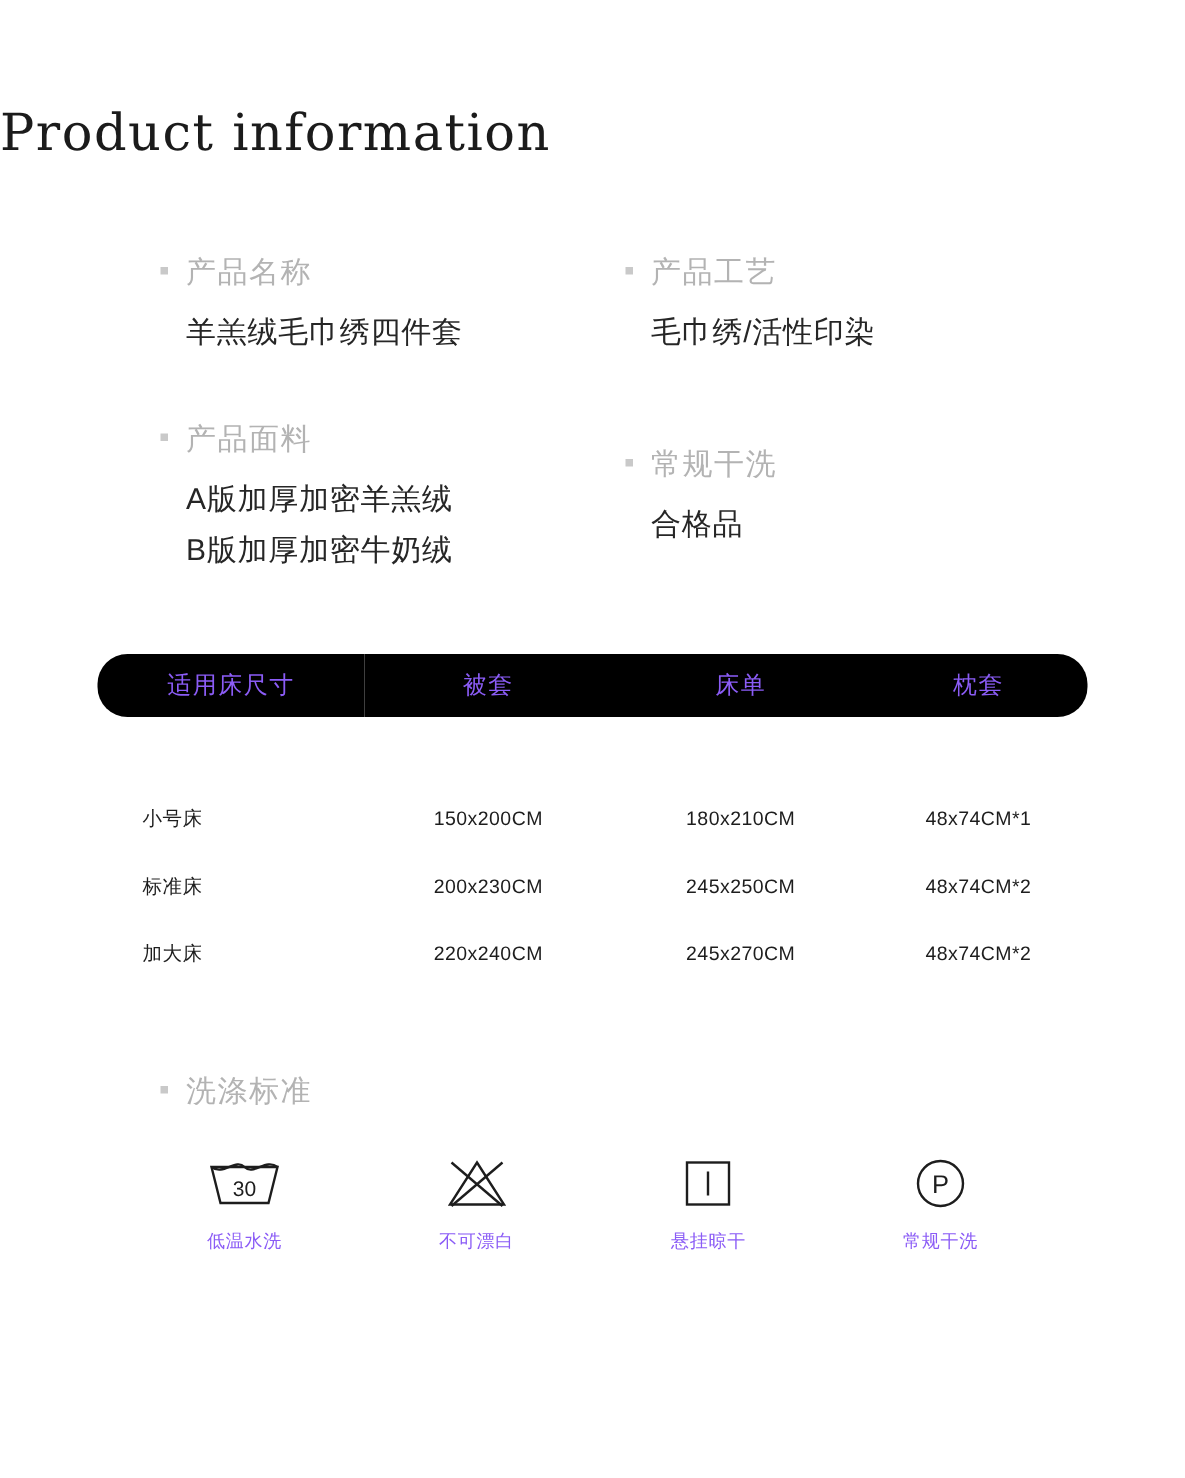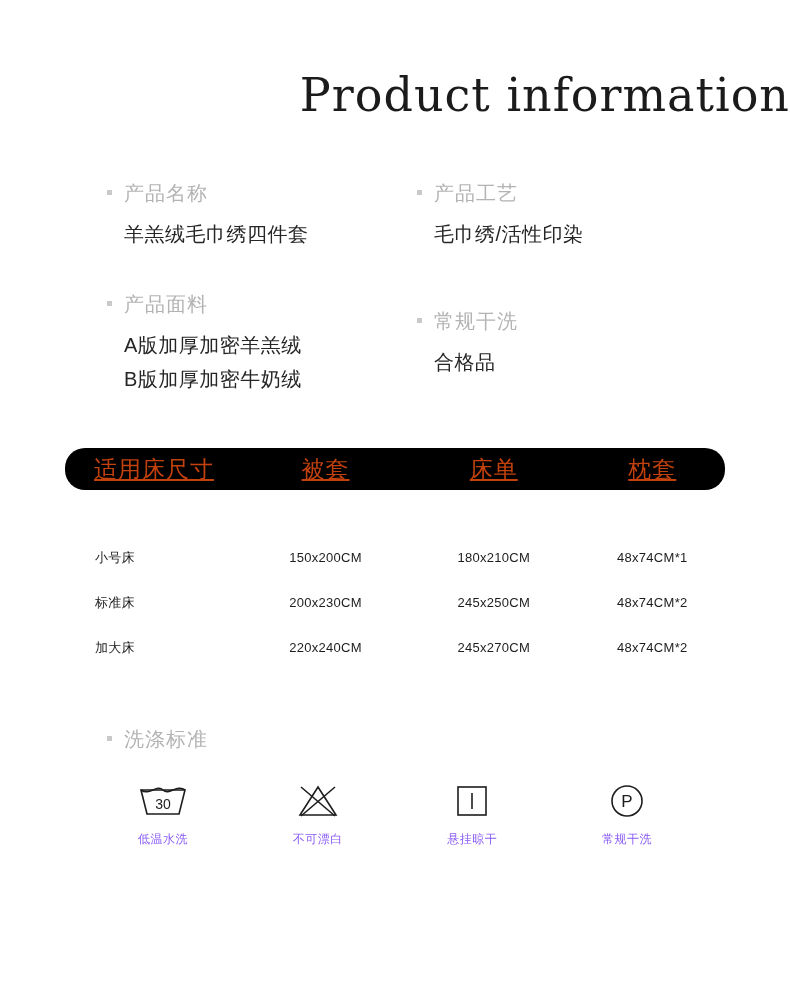--- a/index.html
+++ b/index.html
@@ -18,23 +18,23 @@
 
   .page {
     width: 790px;
     height: 985px;
     position: relative;
     box-sizing: border-box;
   }
 
   
   .title {
-    text-align: right;
+    text-align: left;
     font-family: "DejaVu Serif", serif;
-    font-size: 46px;
+    font-size: 34px;
     letter-spacing: 1px;
     color: #1b1b1b;
     font-weight: 400;
     padding-top: 72px;
     line-height: 1;
     white-space: nowrap;
   }
 
   
   .specs {
@@ -91,27 +91,26 @@
     margin: 0 auto;
     padding-top: 38px;
   }
   table.size-table {
     width: 100%;
     border-collapse: collapse;
     table-layout: fixed;
   }
   table.size-table thead th {
     background: #000000;
-    color: #c2410c;
-    font-size: 23px;
+    color: #8b5cf6;
+    font-size: 16px;
     font-weight: normal;
     height: 40px;
     letter-spacing: 1px;
     text-align: center;
-    text-decoration: underline;
   }
   table.size-table thead tr {
     border-radius: 20px;
   }
   table.size-table thead th:first-child {
     border-top-left-radius: 20px;
     border-bottom-left-radius: 20px;
     text-align: center;
   }
   table.size-table thead th:last-child {

